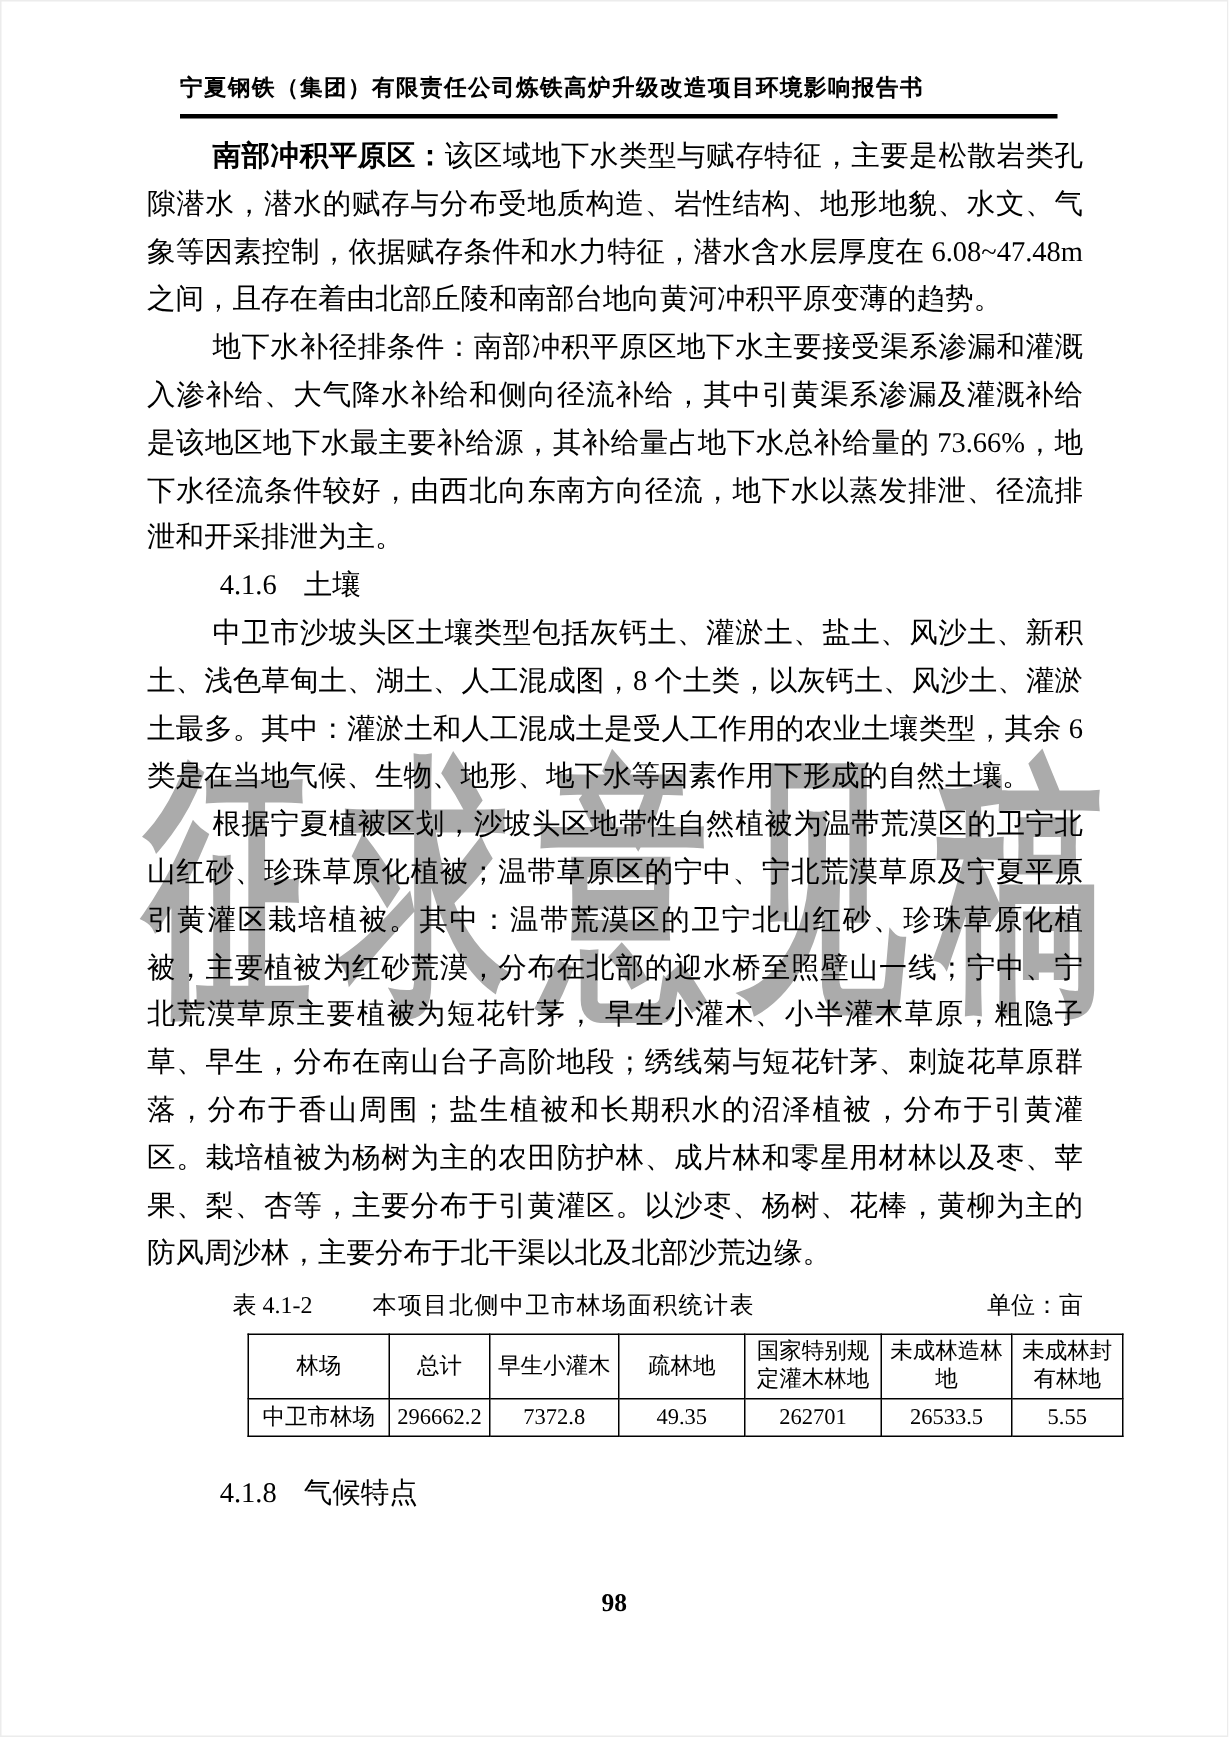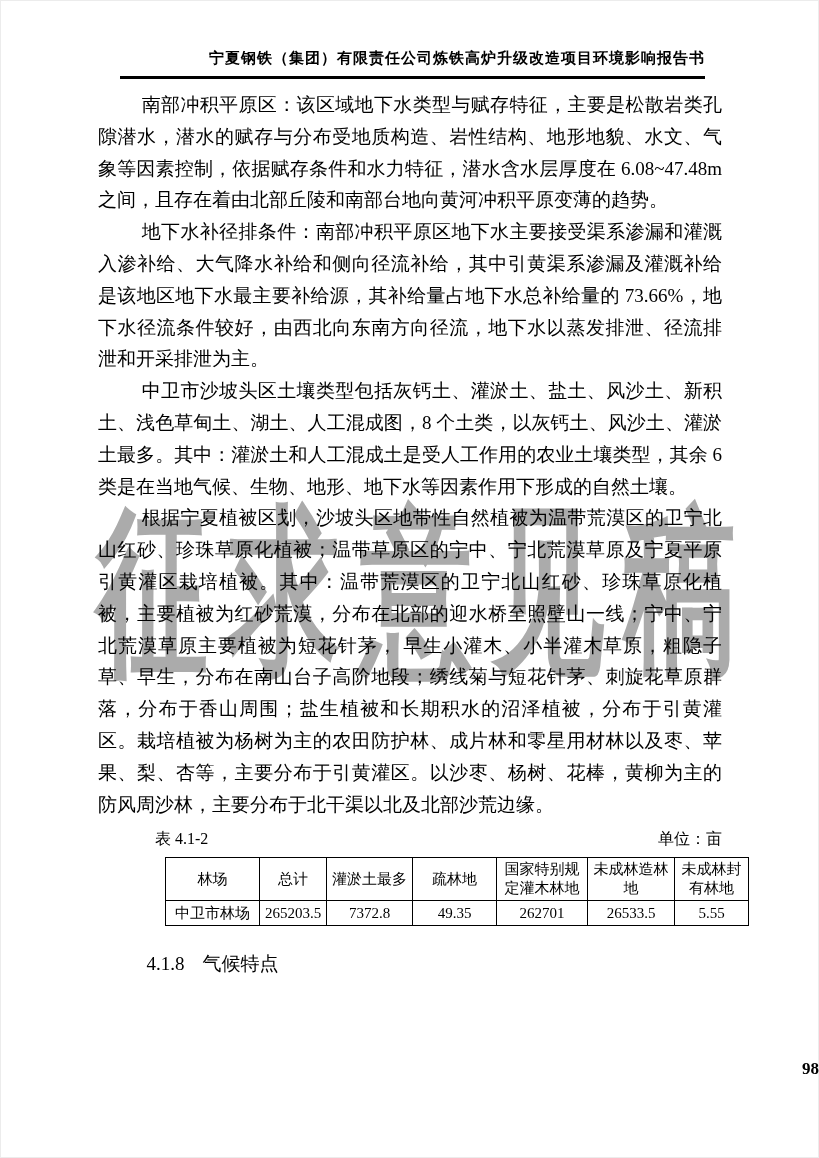--- a/index.html
+++ b/index.html
@@ -8,21 +8,21 @@
     width:819px;height:1158px;
     background:#ffffff;
     color:#000;
     font-family:"Liberation Serif","DejaVu Serif",serif;
     overflow:hidden;
     box-shadow:inset 0 0 0 1px #ececec;
   }
   
   .header{
     position:absolute;top:49px;left:120px;right:114px;
-    text-align:right;
+    text-align:left;
     font-size:15px;font-weight:bold;
     letter-spacing:1px;
     padding-bottom:8px;
     border-bottom:3px solid #000;
     z-index:2;
   }
   
   .watermark{
     position:absolute;top:502px;left:96px;width:660px;
     font-family:"Liberation Sans","DejaVu Sans",sans-serif;
@@ -37,21 +37,21 @@
     user-select:none;
   }
   
   .content{
     position:absolute;top:89px;left:98px;width:624px;
     font-size:19px;line-height:31.8px;
     text-align:justify;
     z-index:1;
   }
   .para{margin:0;text-indent:2.3em;}
-  .lead-bold{font-weight:normal;}
+  .lead-bold{font-weight:bold;}
   .heading{margin:0;text-indent:2.55em;}
   .heading .ht{margin-left:0.95em;}
   .h418{margin-top:22px;}
   
   .caption{
     display:flex;align-items:center;
     font-size:16px;line-height:30px;height:30px;
     margin-top:4px;
     text-indent:0;
   }
@@ -70,77 +70,79 @@
     border:1.5px solid #000;
     font-weight:normal;
     padding:1px 2px;
     text-indent:0;
   }
   table.forest th{height:40px;vertical-align:middle;}
   table.forest td{height:22px;vertical-align:middle;}
   
   .pagenum{
     position:absolute;top:1059px;left:0;right:0;
-    text-align:right;
+    text-align:center;
     font-size:17px;font-weight:bold;
     z-index:1;
   }
 </style>
 </head>
 <body>
 
 <div class="page">
 
   <div class="header">宁夏钢铁（集团）有限责任公司炼铁高炉升级改造项目环境影响报告书</div>
 
   <div class="watermark">征求意见稿</div>
 
   <div class="content">
 
     <p class="para"><span class="lead-bold">南部冲积平原区：</span><span>该区域地下水类型与赋存特征，主要是松散岩类孔隙潜水，潜水的赋存与分布受地质构造、岩性结构、地形地貌、水文、气象等因素控制，依据赋存条件和水力特征，潜水含水层厚度在 6.08~47.48m 之间，且存在着由北部丘陵和南部台地向黄河冲积平原变薄的趋势。</span></p>
 
     <p class="para"><span>地下水补径排条件：</span><span>南部冲积平原区地下水主要接受渠系渗漏和灌溉入渗补给、大气降水补给和侧向径流补给，其中引黄渠系渗漏及灌溉补给是该地区地下水最主要补给源，其补给量占地下水总补给量的 73.66%，地下水径流条件较好，由西北向东南方向径流，地下水以蒸发排泄、径流排泄和开采排泄为主。</span></p>
 
+    <p class="heading"><span>4.1.6</span><span class="ht">土壤</span></p>
 
     <p class="para">中卫市沙坡头区土壤类型包括灰钙土、灌淤土、盐土、风沙土、新积土、浅色草甸土、湖土、人工混成图，8 个土类，以灰钙土、风沙土、灌淤土最多。其中：灌淤土和人工混成土是受人工作用的农业土壤类型，其余 6 类是在当地气候、生物、地形、地下水等因素作用下形成的自然土壤。</p>
 
 
     <p class="para">根据宁夏植被区划，沙坡头区地带性自然植被为温带荒漠区的卫宁北山红砂、珍珠草原化植被；温带草原区的宁中、宁北荒漠草原及宁夏平原引黄灌区栽培植被。其中：温带荒漠区的卫宁北山红砂、珍珠草原化植被，主要植被为红砂荒漠，分布在北部的迎水桥至照壁山一线；宁中、宁北荒漠草原主要植被为短花针茅， 早生小灌木、小半灌木草原，粗隐子草、早生，分布在南山台子高阶地段；绣线菊与短花针茅、刺旋花草原群落，分布于香山周围；盐生植被和长期积水的沼泽植被，分布于引黄灌区。栽培植被为杨树为主的农田防护林、成片林和零星用材林以及枣、苹果、梨、杏等，主要分布于引黄灌区。以沙枣、杨树、花棒，黄柳为主的防风周沙林，主要分布于北干渠以北及北部沙荒边缘。</p>
 
 
     <div class="caption">
       <span class="cap-label">表 4.1-2</span>
+      <span class="cap-title">本项目北侧中卫市林场面积统计表</span>
       <span class="cap-unit">单位：亩</span>
     </div>
 
     <table class="forest">
       <colgroup>
         <col style="width:94px">
           <col style="width:67px">
           <col style="width:86px">
         <col style="width:84px">
           <col style="width:91px">
           <col style="width:87px">
           <col style="width:74px">
       </colgroup>
       <thead>
         <tr>
           <th>林场</th>
           <th>总计</th>
-          <th>灌淤土最多</th>
+          <th>早生小灌木</th>
           <th>疏林地</th>
           <th>国家特别规定灌木林地</th>
           <th>未成林造林地</th>
           <th>未成林封有林地</th>
         </tr>
       </thead>
       <tbody>
         <tr>
           <td>中卫市林场</td>
-          <td>265203.5</td>
+          <td>296662.2</td>
           <td>7372.8</td>
           <td>49.35</td>
           <td>262701</td>
           <td>26533.5</td>
           <td>5.55</td>
         </tr>
       </tbody>
     </table>
 
     <p class="heading h418"><span>4.1.8</span><span class="ht">气候特点</span></p>

